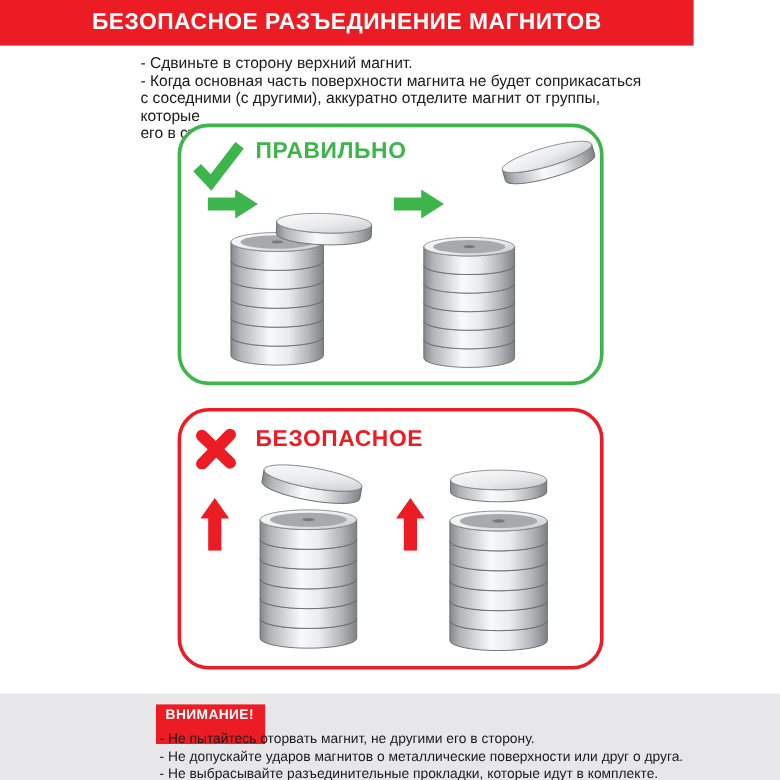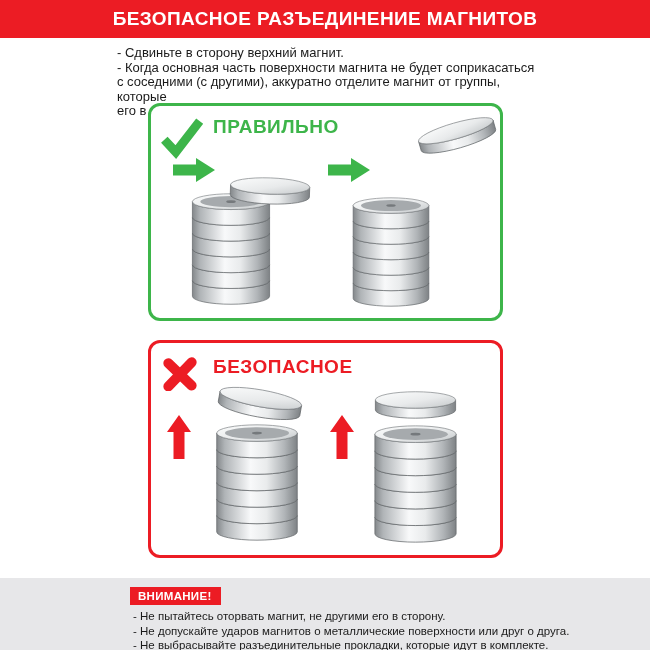--- a/index.html
+++ b/index.html
@@ -8,52 +8,52 @@
     --footer:#E7E7E9;
     --text:#1A1A1A;
   }
   html,body{margin:0;padding:0;background:#fff;}
   #poster{
     position:relative;width:650px;height:650px;background:#fff;overflow:hidden;
     font-family:"Liberation Sans",sans-serif;color:var(--text);
   }
   
   .header{
-    position:absolute;left:0;top:0;width:650px;height:38px;background:var(--red);
+    position:absolute;left:0;top:0;width:578px;height:38px;background:var(--red);
     display:flex;align-items:center;justify-content:center;
   }
   .header-title{
     color:#fff;font-weight:bold;font-size:19px;letter-spacing:.4px;white-space:nowrap;
   }
   
   .intro{
     position:absolute;left:117px;top:46px;width:430px;
     font-size:13px;line-height:14.5px;
   }
   
   .panel{
     position:absolute;left:148px;width:355px;height:218px;
-    border-radius:12px;box-sizing:border-box;background:#fff;
+    border-radius:26px;box-sizing:border-box;background:#fff;
   }
   .panel.correct{top:103px;border:3px solid var(--green);}
   .panel.incorrect{top:340px;border:3px solid var(--red);}
   .panel-label{
     position:absolute;font-weight:bold;font-size:19px;letter-spacing:.5px;white-space:nowrap;
   }
   .panel.correct .panel-label{left:62px;top:10px;color:var(--green);}
   .panel.incorrect .panel-label{left:62px;top:13px;color:var(--red);}
   .abs{position:absolute;}
   svg{display:block;}
   
   .footer{
     position:absolute;left:0;top:578px;width:650px;height:72px;background:var(--footer);
   }
   .warning-badge{
     position:absolute;left:130px;top:9px;background:var(--red);color:#fff;
-    font-weight:bold;font-size:11.5px;padding:3px 9px 3px 8px;letter-spacing:.3px;
+    font-weight:bold;font-size:11.5px;padding:3px 9px 18px 8px;letter-spacing:.3px;
   }
   .warning-lines{
     position:absolute;left:133px;top:31px;font-size:11.5px;line-height:14.5px;
   }
 </style>
 </head>
 <body>
 
 <svg width="0" height="0" style="position:absolute" aria-hidden="true">
   <defs>

